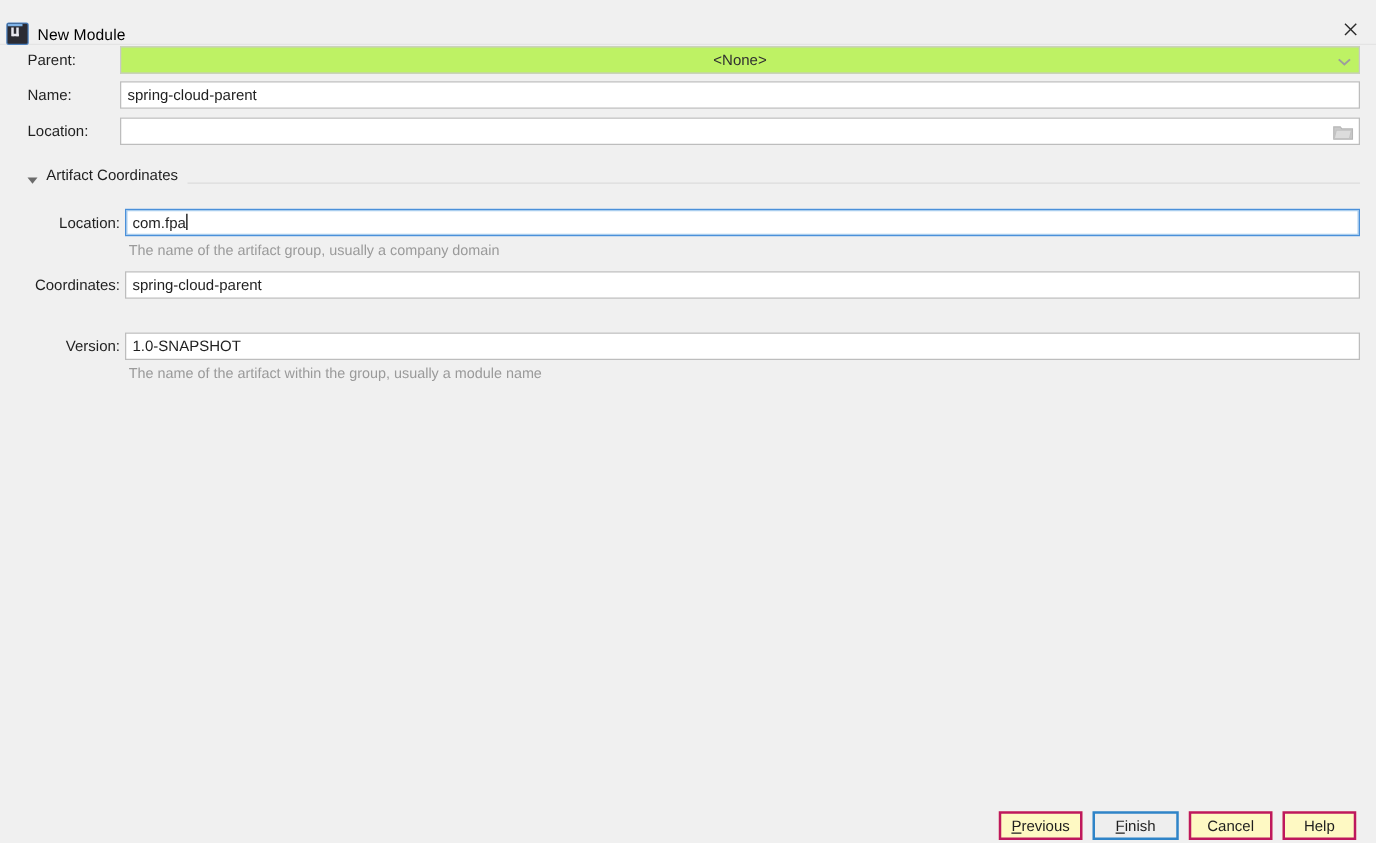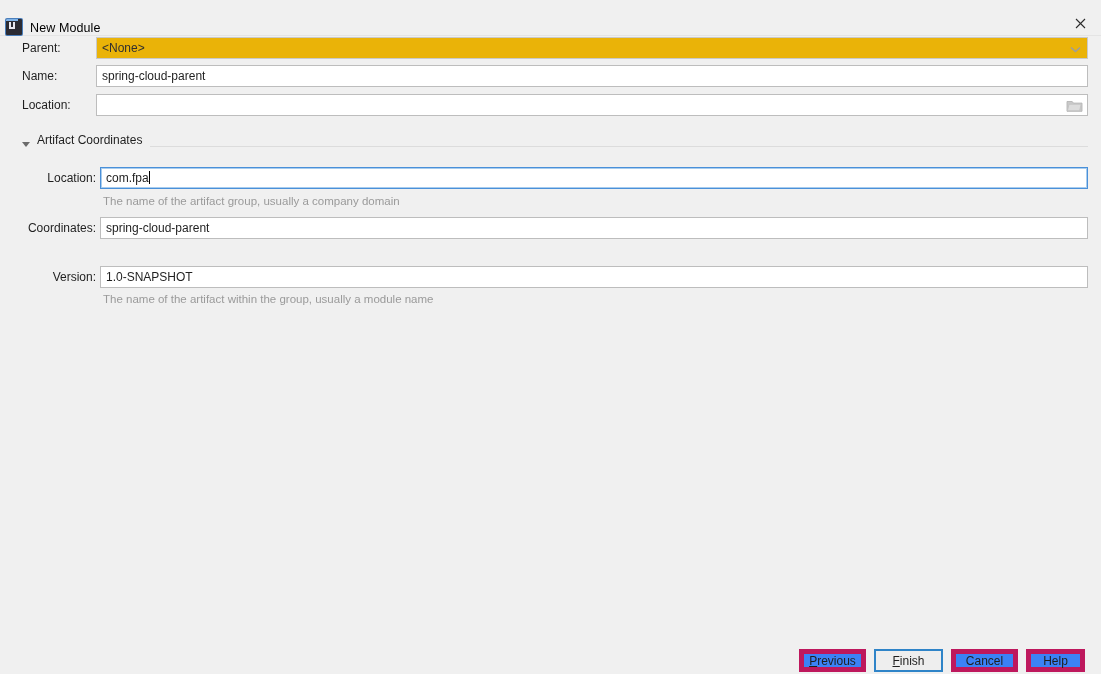--- a/index.html
+++ b/index.html
@@ -81,23 +81,24 @@
     background: #ffffff;
     border: 1px solid #bdbdbd;
     font-size: 12px;
     color: #1f1f1f;
     line-height: 20px;
     padding: 0 5px;
     white-space: nowrap;
     overflow: hidden;
   }
   .field.combo {
-    background: #eab308;
+    background: #bef264;
     border: 1px solid #c9c9c9;
     color: #303030;
+    text-align: center;
   }
   .field.focused {
     border: 1px solid #4a90d9;
     box-shadow: inset 0 0 0 1px #a9cdee;
   }
   .caret {
     display: inline-block;
     width: 1px;
     height: 13px;
     background: #000;
@@ -166,22 +167,22 @@
     color: #9a9a9a;
     white-space: nowrap;
     line-height: 14px;
   }
 
   
   .btn {
     position: absolute;
     height: 23px;
     box-sizing: border-box;
-    background: #3b82f6;
-    border: 5px solid #be185d;
+    background: #fef9c3;
+    border: 2px solid #be185d;
     font-size: 12px;
     color: #1f1f1f;
     display: flex;
     align-items: center;
     justify-content: center;
     font-family: "Liberation Sans", sans-serif;
   }
   .btn.default {
     border: 2px solid #2f84c8;
     background: #eeeeee;

